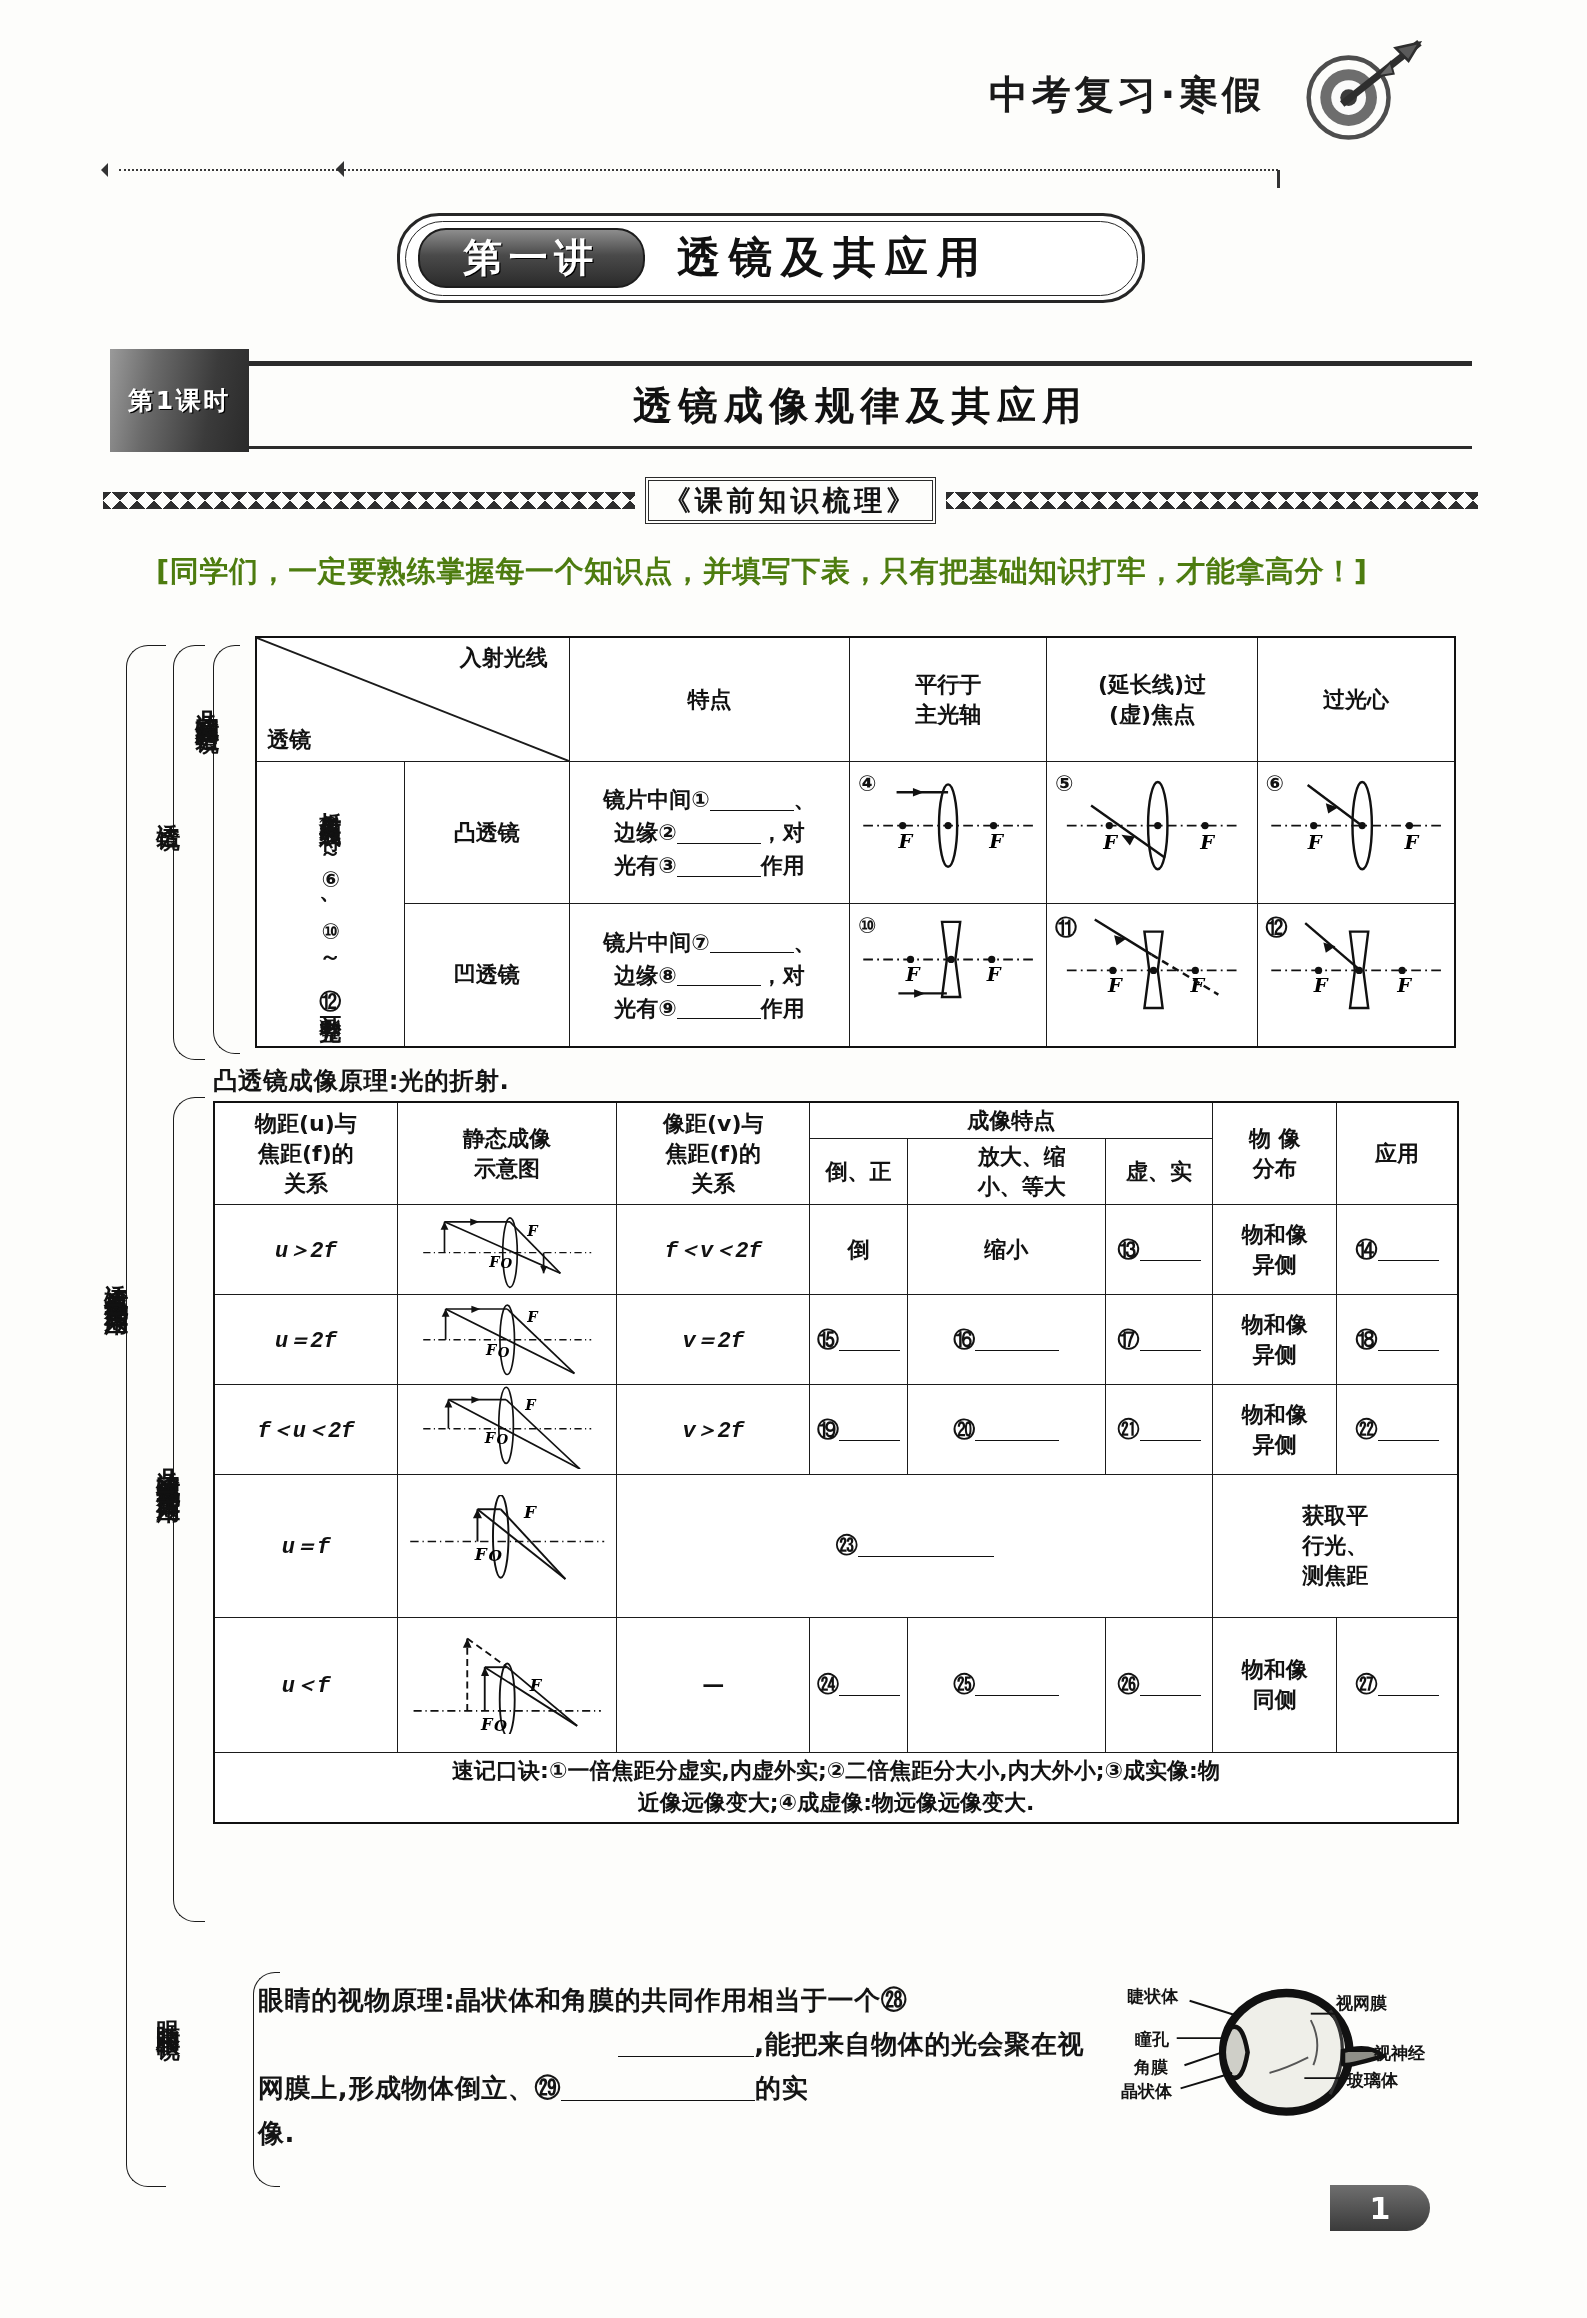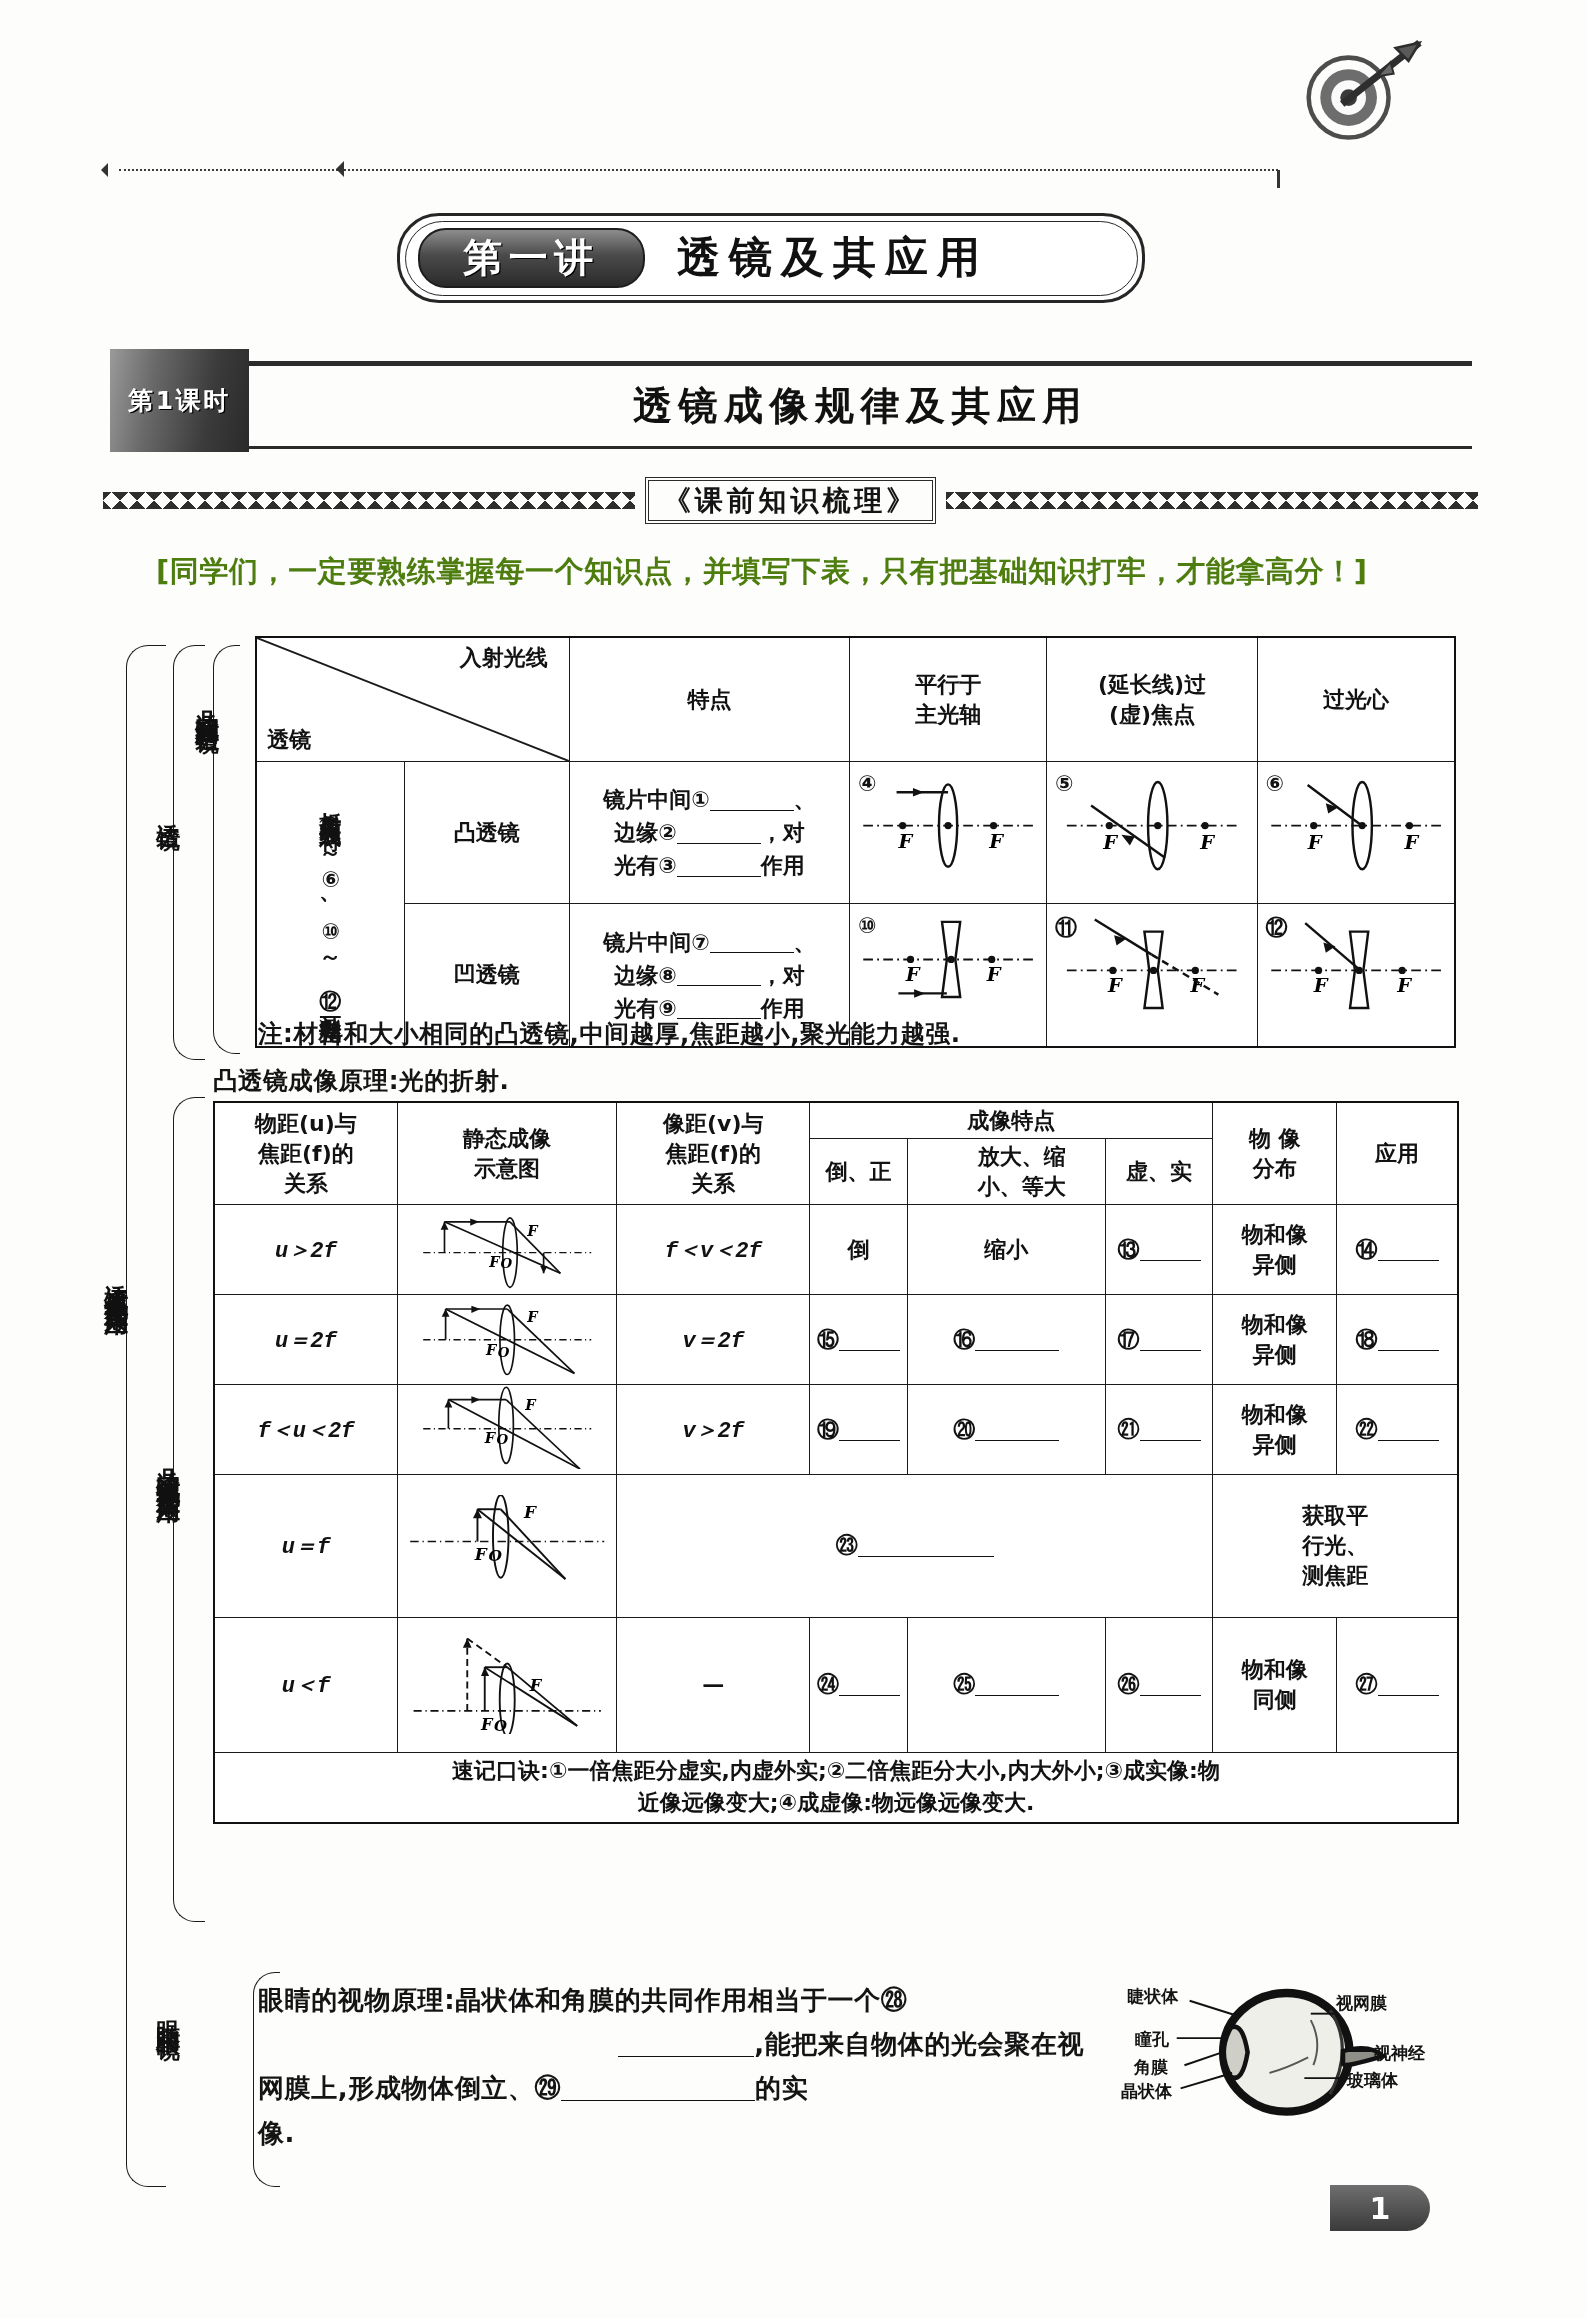--- a/index.html
+++ b/index.html
@@ -146,20 +146,21 @@
     color:#fff;font-size:30px;font-weight:bold;
   }
 
   .mathi{font-style:italic;font-family:Liberation Mono, monospace;}
 </style>
 </head>
 <body>
 
 <div class="page">
 
+  <div class="hdr-title">中考复习·寒假</div>
 
   <svg class="target-icon" viewBox="0 0 250 165">
     <circle cx="105" cy="95" r="62" fill="none" stroke="#4d4d4d" stroke-width="7"></circle>
     <circle cx="105" cy="95" r="44" fill="#6d6d6d"></circle>
     <circle cx="105" cy="95" r="27" fill="#fafafa"></circle>
     <circle cx="105" cy="95" r="13" fill="#3a3a3a"></circle>
     <path d="M95 105 L215 10" stroke="#2e2e2e" stroke-width="11" fill="none"></path>
     <path d="M215 10 L178 18 L198 38 Z" fill="#5a5a5a" stroke="#2e2e2e" stroke-width="4"></path>
     <path d="M170 40 L150 62 L175 58 Z" fill="#6a6a6a" stroke="#2e2e2e" stroke-width="3"></path>
   </svg>
@@ -351,21 +352,20 @@
                 <text x="218" y="134" font-size="32" font-style="italic" font-weight="bold" font-family="DejaVu Serif,serif">F</text>
             <line x1="66" y1="20" x2="157" y2="98" stroke="#111" stroke-width="4"></line>
             <path d="M116 58 L96 52 L100 69 Z" fill="#111"></path>
           </svg>
         </div>
       </td>
     </tr>
   </tbody>
     </table>
 
-  <div class="note1">注:材料和大小相同的凸透镜,中间越厚,焦距越小,聚光能力越强.</div>
   <div class="note2">凸透镜成像原理:光的折射.</div>
 
   <table class="grid t2">
     <tbody>
         <tr>
       <td rowspan="2" style="width:171px;">
         <div>物距(u)与</div>
         <div>焦距(f)的</div>
         <div>关系</div>
       </td>

